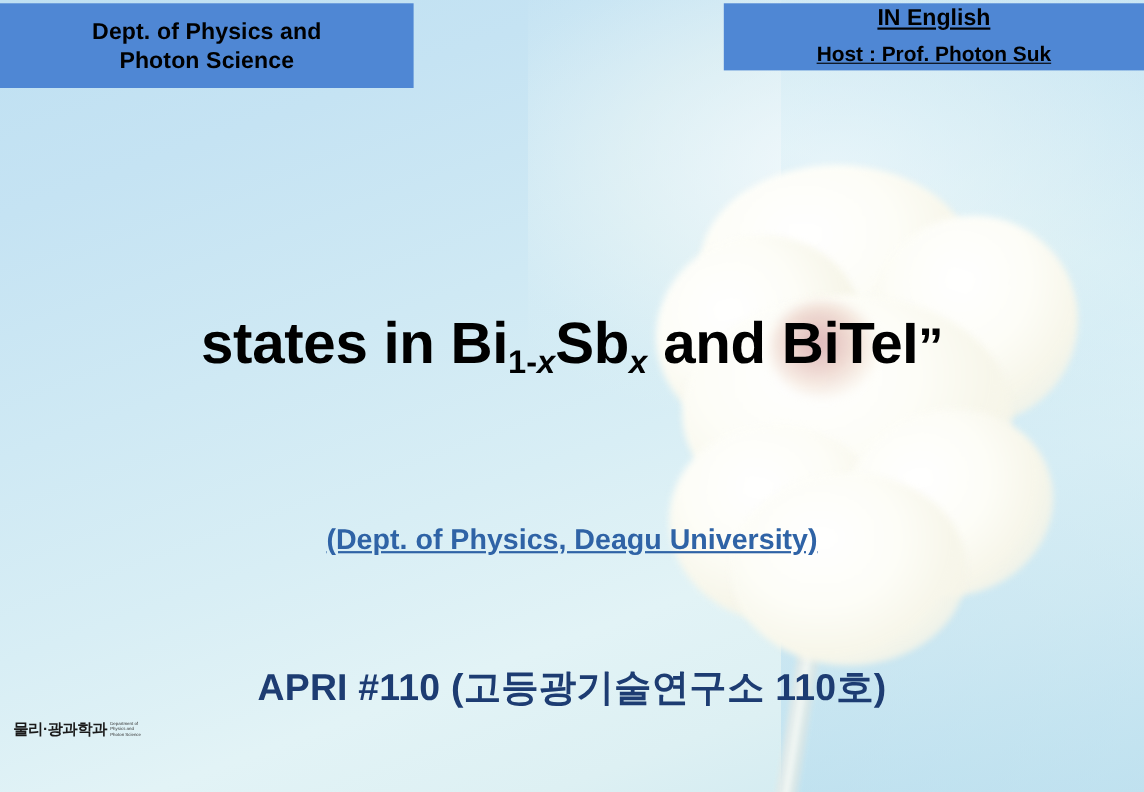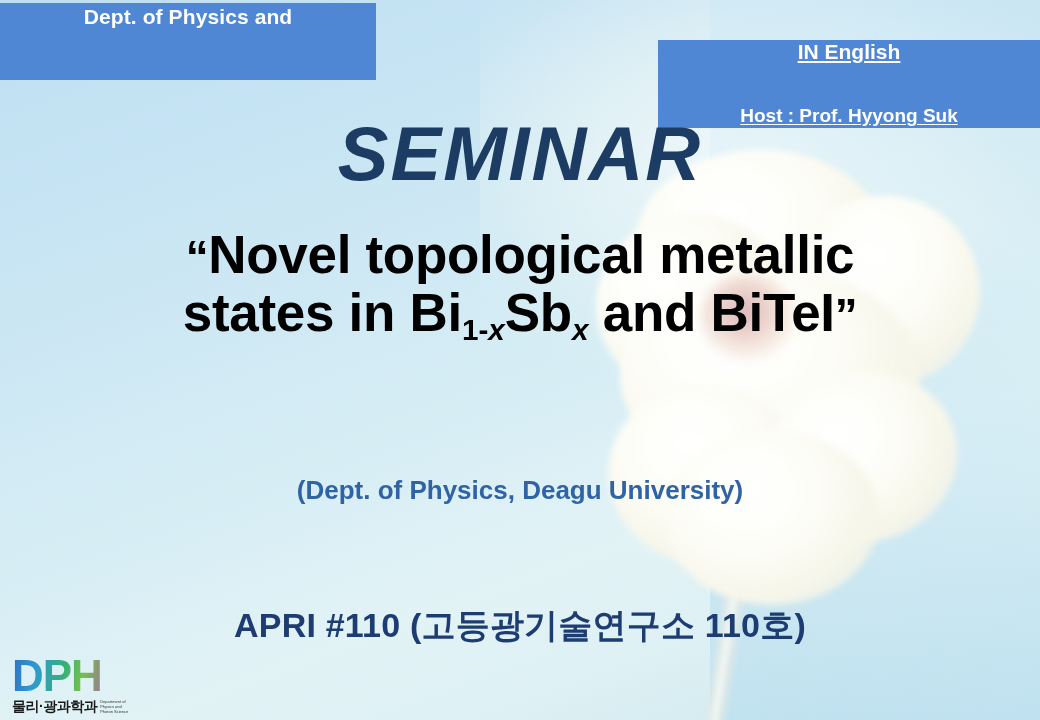--- a/index.html
+++ b/index.html
@@ -95,44 +95,43 @@
         rgba(247,240,224,0) 88%);
     border-radius: 50%;
     filter: blur(5px);
   }
 
   
   .header-box {
     position: absolute;
     top: 3px;
     background: #4f87d4;
-    color: #ffffff;
+    color: #000000;
     text-align: center;
     display: flex;
     flex-direction: column;
-    justify-content: space-between;
+    justify-content: center;
     align-items: center;
   }
   #header-left {
     left: 0;
     width: 376px;
     height: 77px;
   }
   #header-left .line {
     font-size: 21px;
     font-weight: bold;
     line-height: 27px;
     letter-spacing: 0.1px;
     white-space: nowrap;
   }
   #header-right {
     left: 658px;
     width: 382px;
-    height: 88px;
-    margin-top: 37px;
+    height: 61px;
   }
   #header-right .line {
     font-size: 19px;
     font-weight: bold;
     line-height: 24px;
     text-decoration: underline;
     text-underline-offset: 2px;
     white-space: nowrap;
   }
   #header-right .line.first { font-size: 21px; margin-bottom: 9px; }
@@ -181,20 +180,21 @@
     color: #2d5ea0;
     line-height: 50px;
     letter-spacing: 0.5px;
   }
   #speaker-affil {
     top: 473px;
     font-size: 26px;
     font-weight: bold;
     color: #2f63a6;
     line-height: 34px;
+    text-decoration: underline;
   }
 
   #event-datetime {
     top: 553px;
     font-size: 34px;
     color: #111111;
     line-height: 42px;
     letter-spacing: 0.3px;
   }
   #event-venue {
@@ -265,39 +265,37 @@
   <div class="petal" id="petal-upper-r"></div>
   <div class="petal" id="petal-upper-l"></div>
   <div class="petal" id="petal-mid"></div>
   <div class="petal" id="petal-lower-l"></div>
   <div class="petal" id="petal-lower-r"></div>
   <div class="petal" id="petal-bottom"></div>
   <div class="bg-layer" id="flower-core"></div>
 
   <div class="header-box" id="header-left">
     <div class="line">Dept. of Physics and</div>
+    <div class="line">Photon Science</div>
   </div>
 
   <div class="header-box" id="header-right">
     <div class="line first">IN  English</div>
-    <div class="line">Host : Prof. Hyyong Suk</div>
+    <div class="line">Host : Prof. Photon Suk</div>
   </div>
 
-  <div class="center-col" id="seminar-title">SEMINAR</div>
-
-  <div class="center-col talk-line" id="talk-line-1"><span class="quote">“</span><span>Novel topological metallic</span></div>
+
 
   <div class="center-col talk-line" id="talk-line-2"><span>states in Bi</span><sub><span>1-</span><i>x</i></sub><span>Sb</span><sub><i>x</i></sub><span> and BiTeI</span><span class="quote">”</span></div>
 
   <div class="center-col" id="speaker-affil">(Dept. of Physics, Deagu University)</div>
 
   <div class="center-col" id="event-venue">APRI #110 (고등광기술연구소 110호)</div>
 
   <div id="logo">
-    <div id="logo-letters">DPH</div>
     <div id="logo-sub">
       <span id="logo-sub-ko">물리·광과학과</span>
       <span id="logo-sub-en">Department of
 Physics and
 Photon Science</span>
     </div>
   </div>
 
 </div>
 

